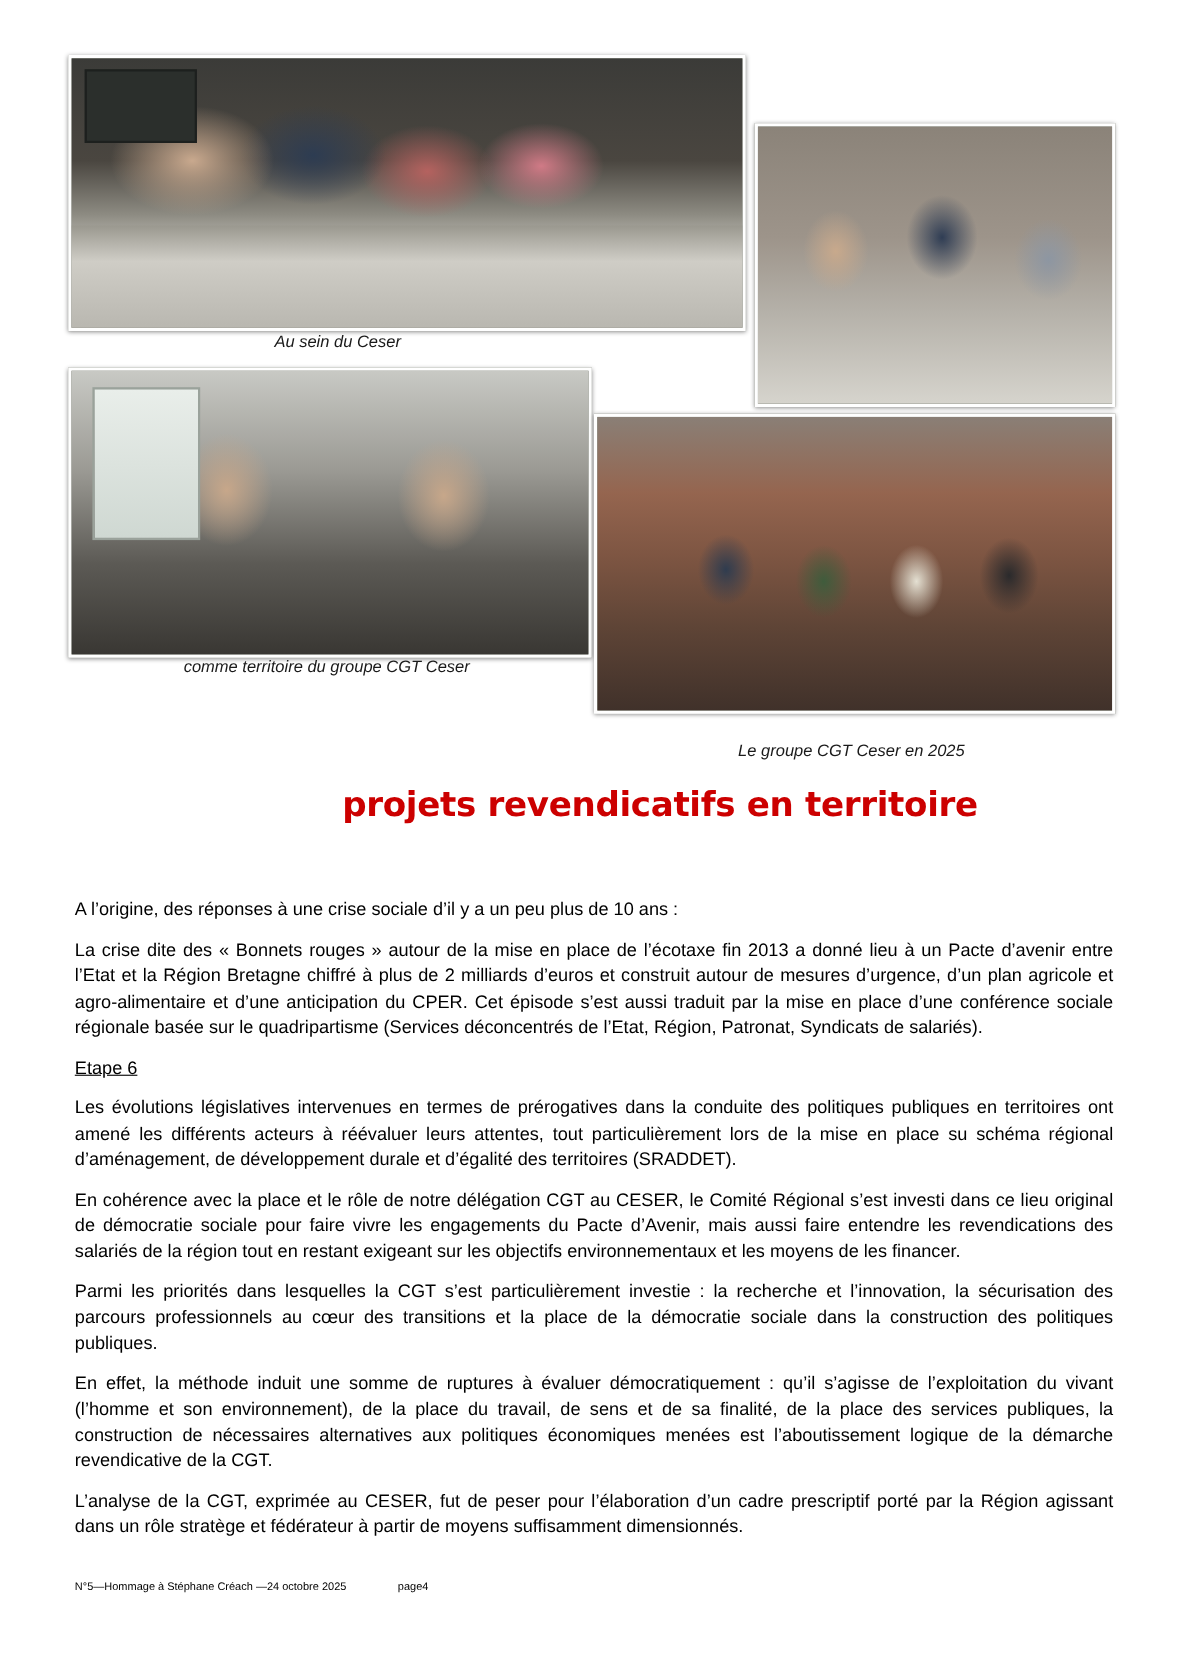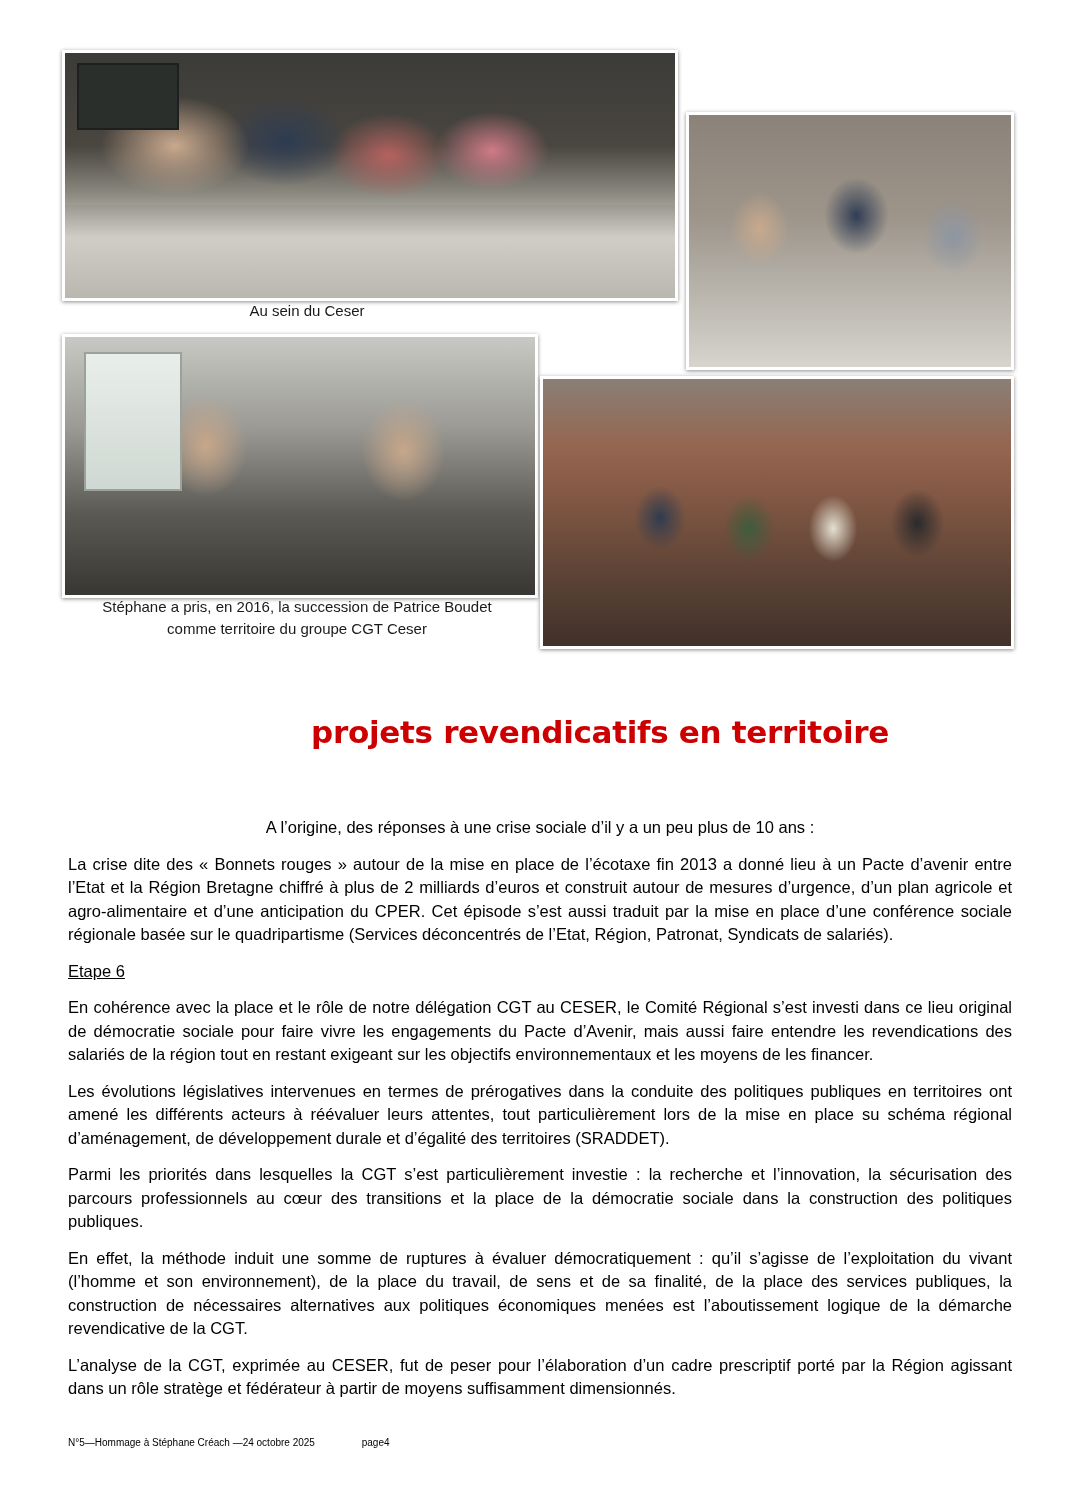--- a/index.html
+++ b/index.html
@@ -20,20 +20,21 @@
     position: relative;
     width: 1080px;
     height: 1508px;
   }
 
   
   .photos {
     position: relative;
     width: 1080px;
     height: 660px;
+    font-style: italic;
   }
 
   .photo {
     position: absolute;
     border: 3px solid #ffffff;
     box-shadow: 0 1px 4px rgba(0,0,0,0.45);
     overflow: hidden;
     background: #6b6f63;
   }
 
@@ -140,21 +141,21 @@
     top: 816px;
     width: 944px;
   }
   .body-text p {
     margin: 0 0 13px 0;
     font-size: 16.5px;
     line-height: 23.5px;
     text-align: justify;
     font-family: "Liberation Sans", sans-serif;
   }
-  .body-text p.lead { text-align: center; }
+  .body-text p.lead { text-align: left; }
   .step-label {
     margin: 4px 0 10px 0;
     font-size: 16.5px;
     line-height: 23.5px;
     text-decoration: underline;
   }
 
   
   .footer {
     position: absolute;
@@ -190,36 +191,36 @@
       </div>
     </div>
 
     <div class="photo" id="photo-group-2025">
       <div class="inner"></div>
     </div>
 
     <div class="caption" id="caption-ceser">Au sein du Ceser</div>
 
     <div class="caption" id="caption-two-men">
-      <div>Stéphane a pris, en 2016, la succession de Patrice Boudet</div>
       <div>comme territoire du groupe CGT Ceser</div>
     </div>
 
+    <div class="caption" id="caption-group">Le groupe CGT Ceser en 2025</div>
   </div>
 
   <h1 class="title" id="doc-title">
     <span class="l2">projets revendicatifs en territoire</span>
   </h1>
 
   <div class="body-text">
     <p class="lead">A l’origine, des réponses à une crise sociale d’il y a un peu plus de 10 ans :</p>
     <p>La crise dite des « Bonnets rouges » autour de la mise en place de l’écotaxe fin 2013 a donné lieu à un Pacte d’avenir entre l’Etat et la Région Bretagne chiffré à plus de 2 milliards d’euros et construit autour de mesures d’urgence, d’un plan agricole et agro-alimentaire et d’une anticipation du CPER. Cet épisode s’est aussi traduit par la mise en place d’une conférence sociale régionale basée sur le quadripartisme (Services déconcentrés de l’Etat, Région, Patronat, Syndicats de salariés).</p>
     <p class="step-label">Etape 6</p>
+    <p>Les évolutions législatives intervenues en termes de prérogatives dans la conduite des politiques publiques en territoires ont amené les différents acteurs à réévaluer leurs attentes, tout particulièrement lors de la mise en place su schéma régional d’aménagement, de développement durale et d’égalité des territoires (SRADDET).</p>
     <p>En cohérence avec la place et le rôle de notre délégation CGT au CESER, le Comité Régional s’est investi dans ce lieu original de démocratie sociale pour faire vivre les engagements du Pacte d’Avenir, mais aussi faire entendre les revendications des salariés de la région tout en restant exigeant sur les objectifs environnementaux et les moyens de les financer.</p>
-    <p>Les évolutions législatives intervenues en termes de prérogatives dans la conduite des politiques publiques en territoires ont amené les différents acteurs à réévaluer leurs attentes, tout particulièrement lors de la mise en place su schéma régional d’aménagement, de développement durale et d’égalité des territoires (SRADDET).</p>
     <p>Parmi les priorités dans lesquelles la CGT s’est particulièrement investie : la recherche et l’innovation, la sécurisation des parcours professionnels au cœur des transitions et la place de la démocratie sociale dans la construction des politiques publiques.</p>
     <p>En effet, la méthode induit une somme de ruptures à évaluer démocratiquement : qu’il s’agisse de l’exploitation du vivant (l’homme et son environnement), de la place du travail, de sens et de sa finalité, de la place des services publiques, la construction de nécessaires alternatives aux politiques économiques menées est l’aboutissement logique de la démarche revendicative de la CGT.</p>
     <p>L’analyse de la CGT, exprimée au CESER, fut de peser pour l’élaboration d’un cadre prescriptif porté par la Région agissant dans un rôle stratège et fédérateur à partir de moyens suffisamment dimensionnés.</p>
   </div>
 
   <div class="footer">
     <span>N°5—Hommage à Stéphane Créach —24 octobre 2025</span>
     <span class="pagenum">page4</span>
   </div>
 

